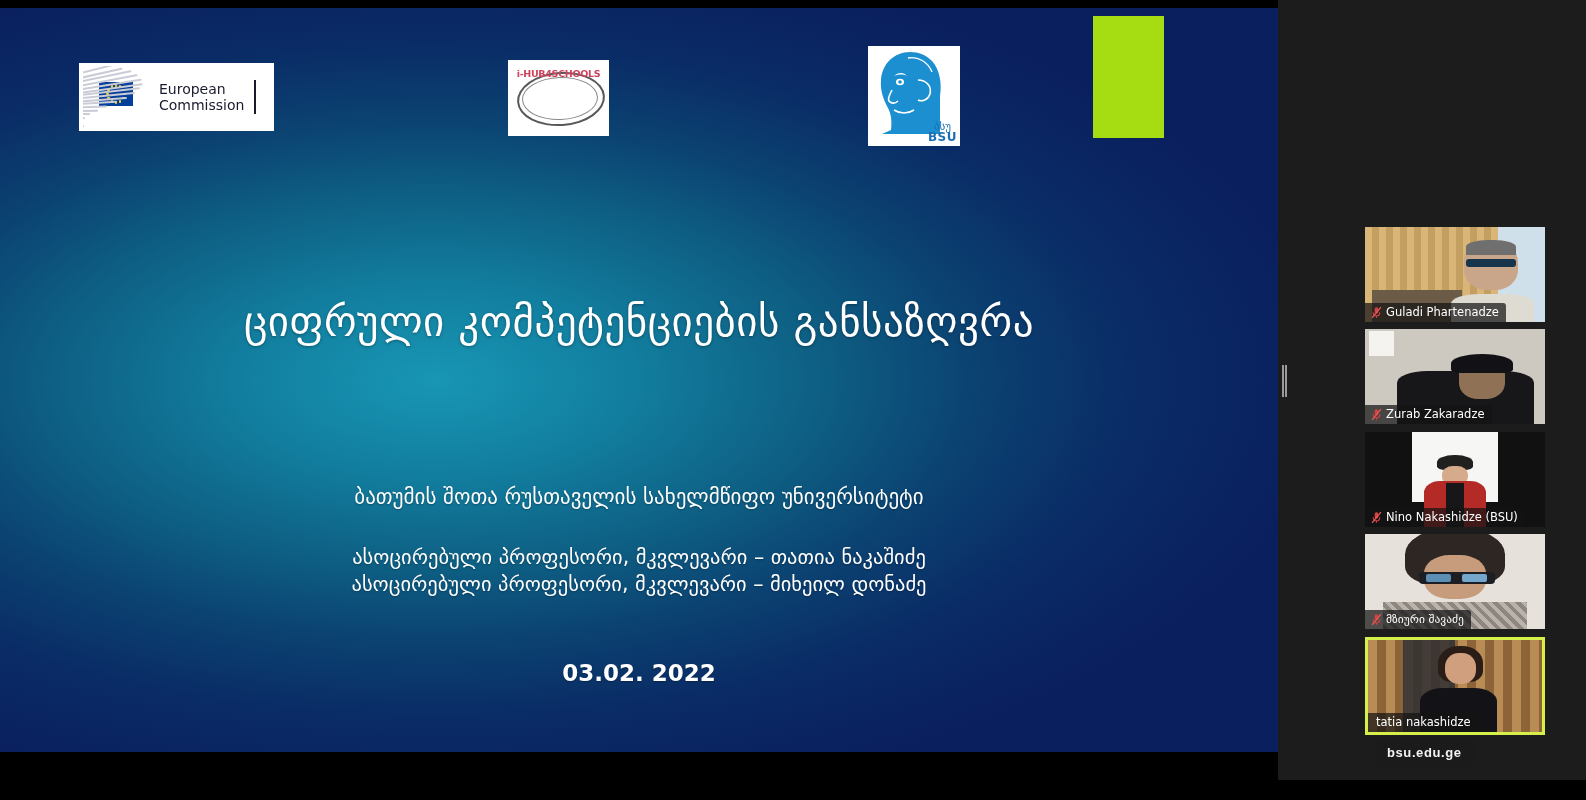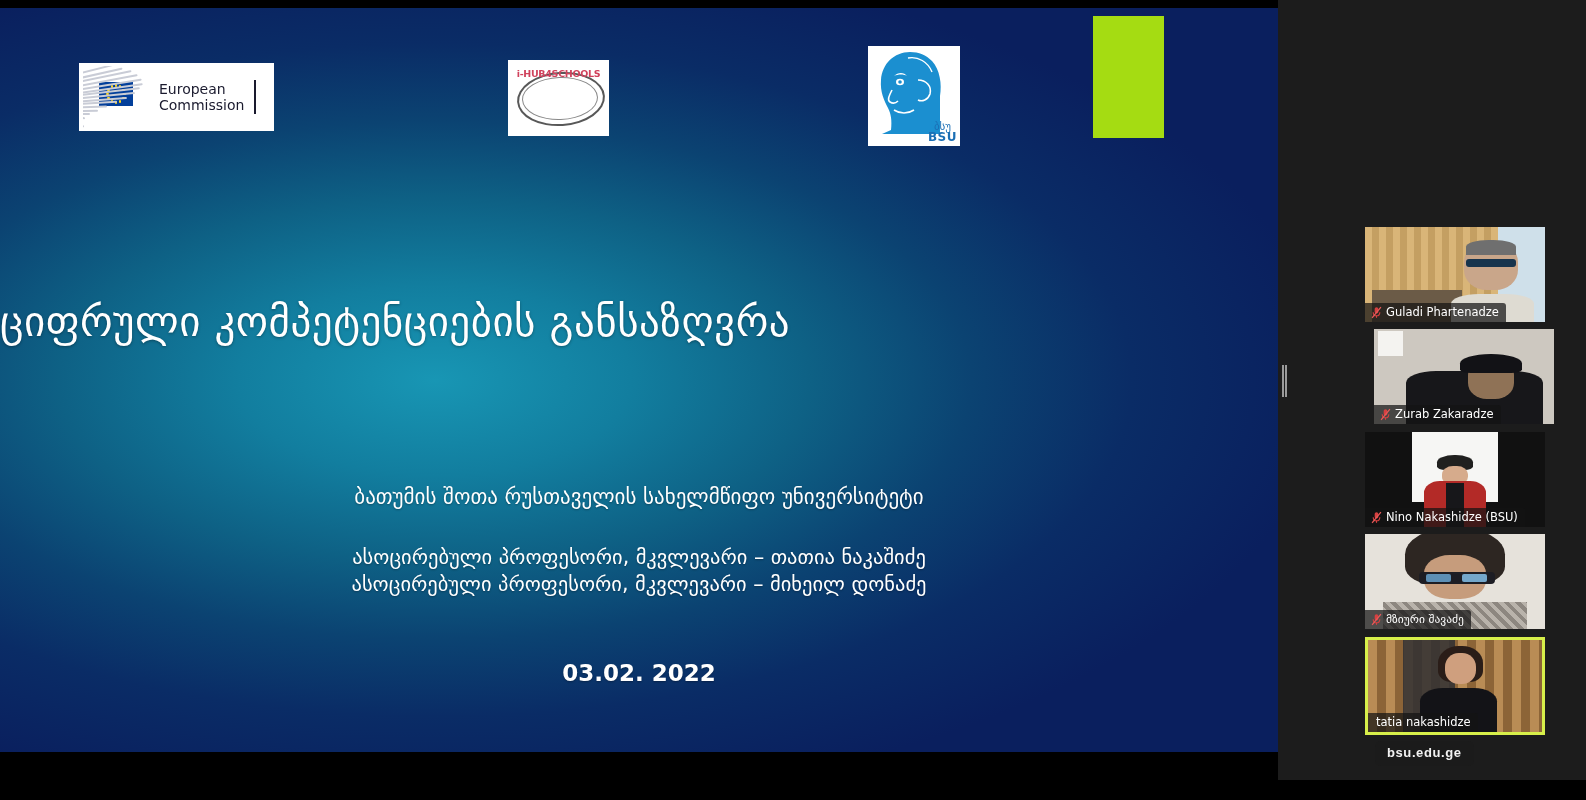--- a/index.html
+++ b/index.html
@@ -154,20 +154,21 @@
     left: 1093px; top: 8px;
     width: 71px; height: 122px;
     background: #a5dc12;
   }
 
   
   #slide-title {
     position: absolute;
     left: 0; right: 0;
     top: 290px;
+    text-align: center;
     color: #ffffff;
     font-size: 41px;
     letter-spacing: .5px;
     text-shadow: 0 1px 3px rgba(0,0,0,.35);
     font-family: "DejaVu Sans", "Liberation Sans", sans-serif;
   }
 
   #slide-org {
     position: absolute;
     left: 0; right: 0;
@@ -404,21 +405,21 @@
         <div class="namebar">
           <svg class="mic-muted" viewBox="0 0 12 14">
             <rect x="4" y="1.2" width="4" height="7" rx="2" fill="#d64040"></rect>
             <path d="M2.4 6.6 C2.4 9.2 4 10.6 6 10.6 C8 10.6 9.6 9.2 9.6 6.6" fill="none" stroke="#d64040" stroke-width="1.2"></path>
             <rect x="5.4" y="10.4" width="1.2" height="2.4" fill="#d64040"></rect>
             <line x1="1.2" y1="12.8" x2="10.8" y2="1.2" stroke="#e85a5a" stroke-width="1.4"></line>
           </svg>
           <span>Guladi Phartenadze</span>
         </div>
       </div>
-      <div class="tile" style="top: 329px; height: 95px; margin-left: 9px;">
+      <div class="tile" style="top: 329px; height: 95px;">
         <div class="tile-video">
           <div style="position:absolute;inset:0;background:#cdc8c0"></div>
           <div style="position:absolute;left:2%;top:2%;width:14%;height:26%;background:#f4f3f0"></div>
           <div style="position:absolute;left:18%;bottom:0;width:76%;height:56%;background:#17171a;border-radius:22% 22% 0 0"></div>
           <div style="position:absolute;left:52%;top:32%;width:26%;height:42%;background:#8f7256;border-radius:40%"></div>
           <div style="position:absolute;left:48%;top:26%;width:34%;height:20%;background:#121216;border-radius:50% 50% 18% 18%"></div>
         </div>
         <div class="namebar">
           <svg class="mic-muted" viewBox="0 0 12 14">
             <rect x="4" y="1.2" width="4" height="7" rx="2" fill="#d64040"></rect>

